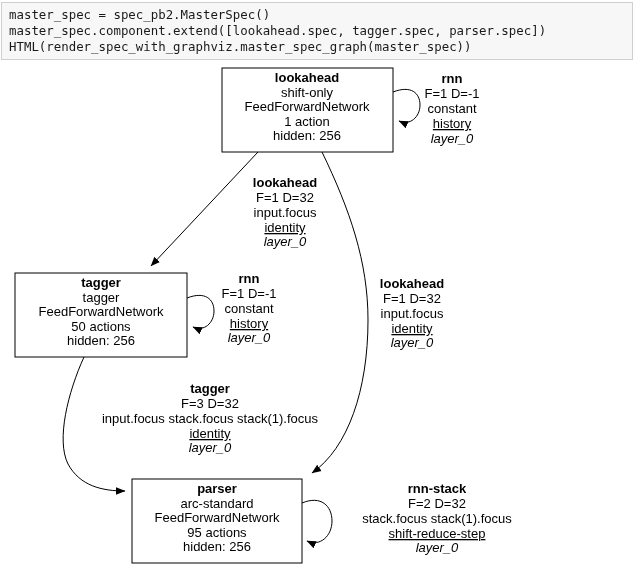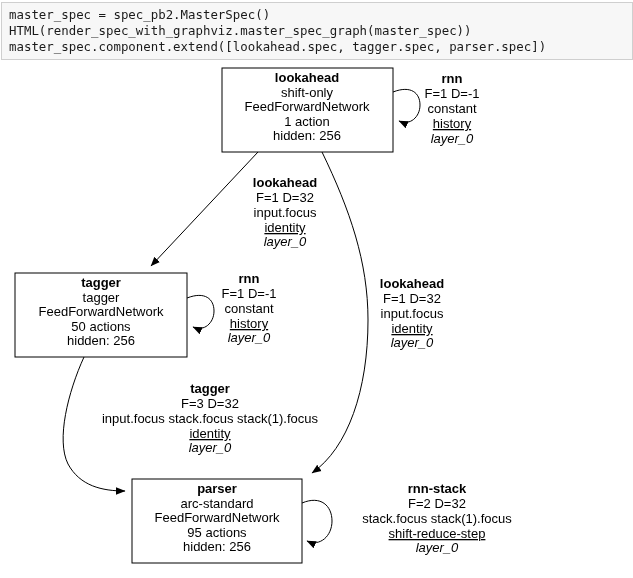--- a/index.html
+++ b/index.html
@@ -41,22 +41,22 @@
   svg.graph .node-box { fill: #ffffff; stroke: #000000; stroke-width: 1; }
   svg.graph .edge     { fill: none; stroke: #000000; stroke-width: 1; }
 </style>
 </head>
 <body>
 
 <div class="page">
 
   <div class="code-cell">
     <pre class="code-line">master_spec = spec_pb2.MasterSpec()</pre>
+    <pre class="code-line">master_spec.component.extend([lookahead.spec, tagger.spec, parser.spec])</pre>
     <pre class="code-line">HTML(render_spec_with_graphviz.master_spec_graph(master_spec))</pre>
-    <pre class="code-line">master_spec.component.extend([lookahead.spec, tagger.spec, parser.spec])</pre>
   </div>
 
   <svg class="graph" width="633" height="518" viewBox="0 60 633 518" xmlns="http://www.w3.org/2000/svg">
     <defs>
       <marker id="arrow" viewBox="0 0 10 10" refX="9" refY="5" markerWidth="10" markerHeight="10" orient="auto">
         <path d="M0,1.2 L9.5,5 L0,8.8 z" fill="#000000"></path>
       </marker>
     </defs>
 
     <path class="edge" d="M258,152 L151,266" marker-end="url(#arrow)"></path>

